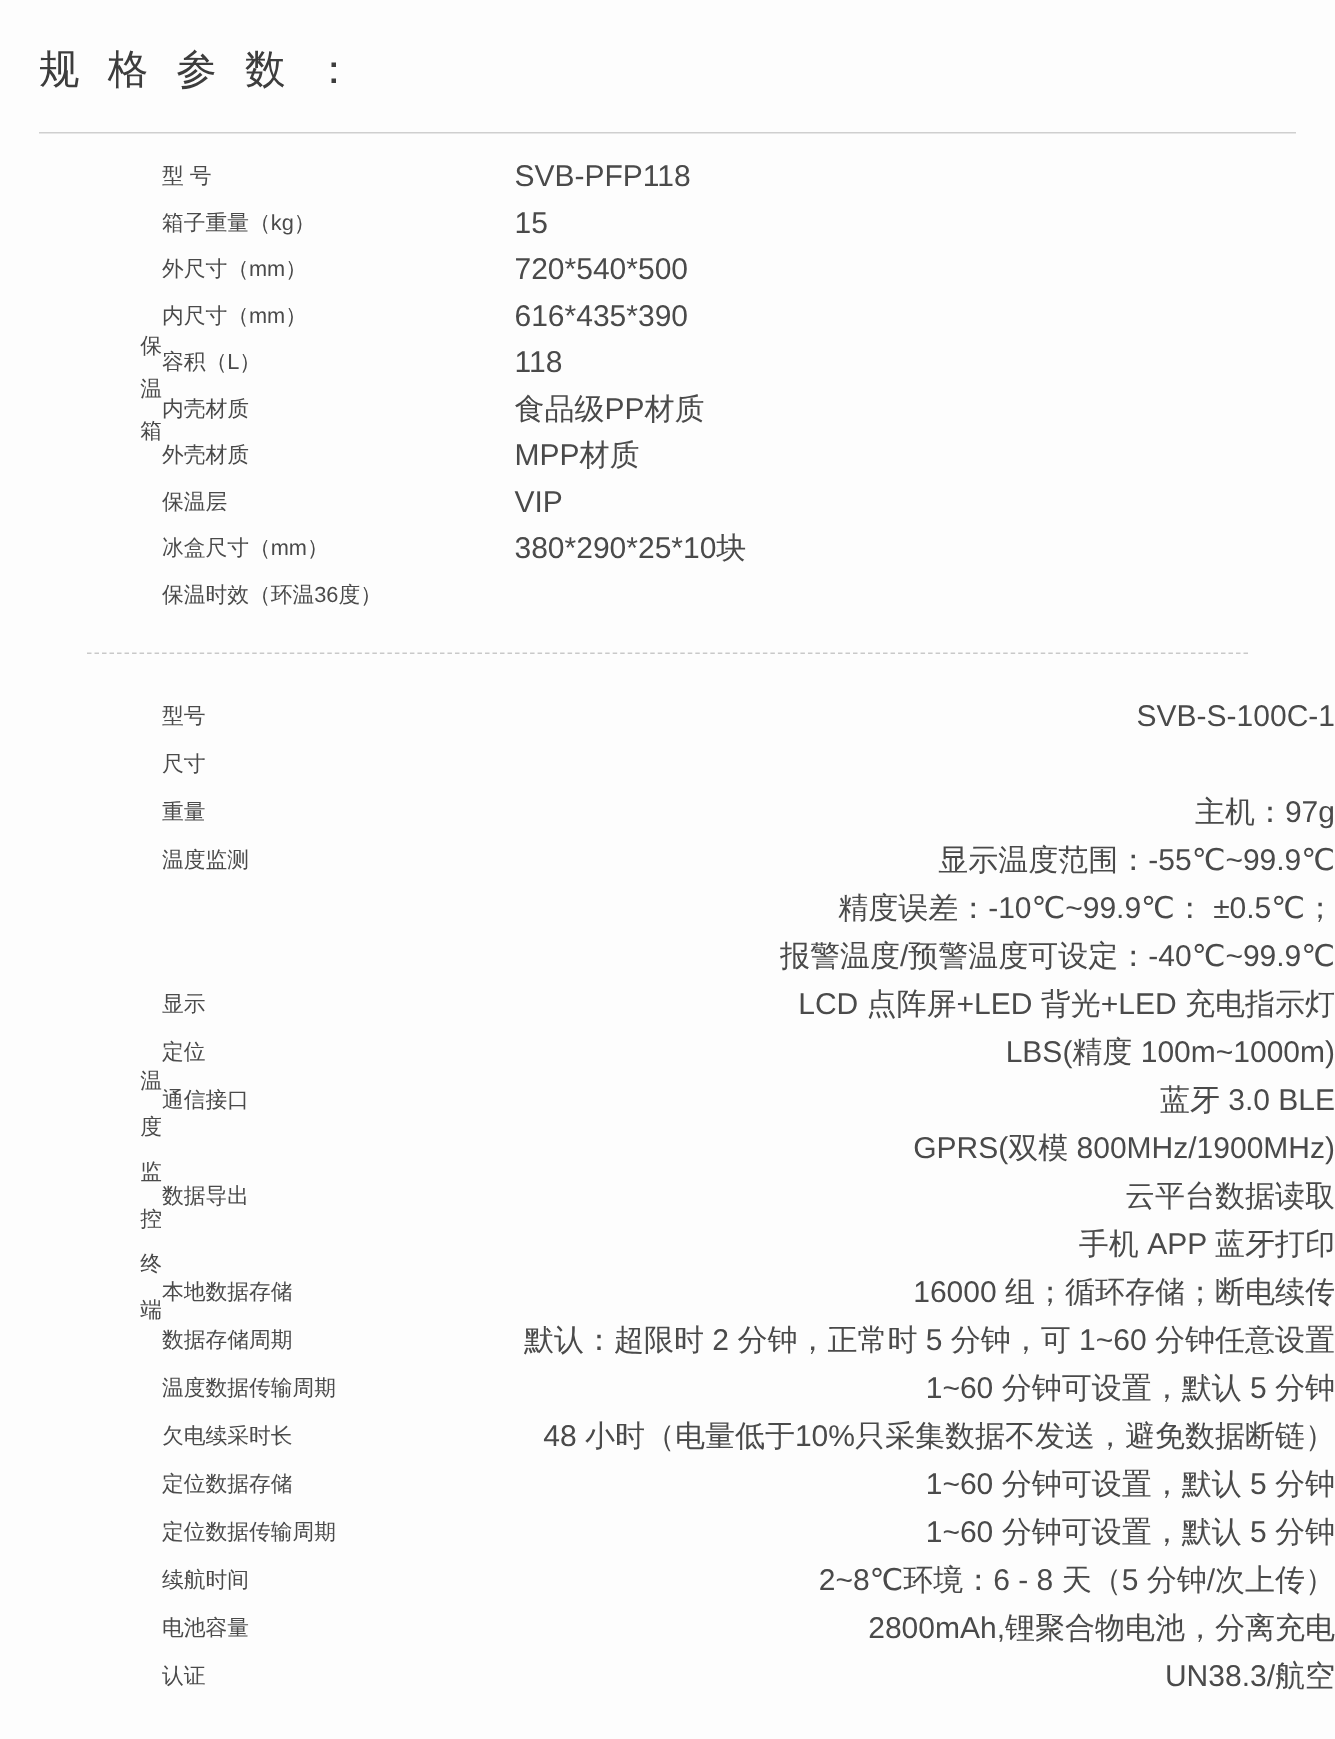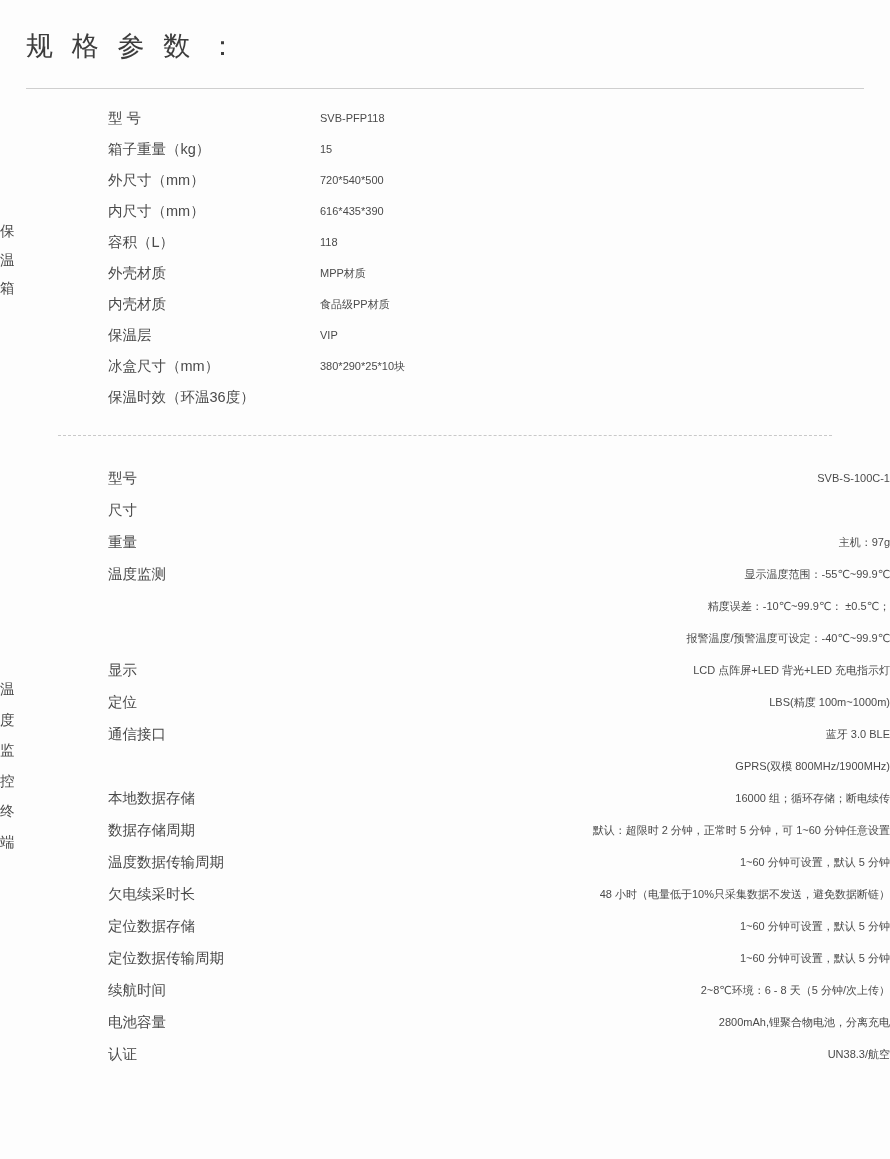--- a/index.html
+++ b/index.html
@@ -41,21 +41,21 @@
   .section-inner {
     display: flex;
     align-items: stretch;
   }
   .group-label {
     width: 108px;
     min-width: 108px;
     padding-top: 6px;
     display: flex;
     align-items: center;
-    justify-content: flex-start;
+    justify-content: flex-end;
   }
   .group-label span {
     display: block;
     width: 1em;
     font-size: 14.5px;
     line-height: 1.95;
     color: #4a4a4a;
     text-align: center;
     word-break: break-all;
   }
@@ -72,24 +72,25 @@
   .row .k {
     width: 200px;
     min-width: 200px;
     font-size: 14.5px;
     color: #4a4a4a;
     line-height: 31px;
     white-space: nowrap;
   }
   .row .v {
     flex: 1 1 auto;
-    font-size: 11px;
+    font-size: 20px;
     color: #4a4a4a;
     line-height: 31px;
     white-space: nowrap;
+    margin-left: 23px;
   }
   .v-lines > div {
     line-height: 32px;
   }
   .divider {
     margin: 10px 58px 8px 58px;
     border-top: 1px dashed #c9c9c9;
   }
   .sec2 .rows { padding-top: 18px; }
   .sec2 .row { min-height: 32px; }
@@ -126,26 +127,26 @@
         </div>
         <div class="row">
           <div class="k">内尺寸（mm）</div>
           <div class="v">616*435*390</div>
         </div>
         <div class="row">
           <div class="k">容积（L）</div>
           <div class="v">118</div>
         </div>
         <div class="row">
+          <div class="k">内壳材质</div>
+          <div class="v">食品级PP材质</div>
+        </div>
+        <div class="row">
           <div class="k">外壳材质</div>
           <div class="v">MPP材质</div>
-        </div>
-        <div class="row">
-          <div class="k">内壳材质</div>
-          <div class="v">食品级PP材质</div>
         </div>
         <div class="row">
           <div class="k">保温层</div>
           <div class="v">VIP</div>
         </div>
         <div class="row">
           <div class="k">冰盒尺寸（mm）</div>
           <div class="v">380*290*25*10块</div>
         </div>
         <div class="row">
@@ -196,20 +197,27 @@
         </div>
 
         <div class="row">
           <div class="k">通信接口</div>
           <div class="v v-lines">
             <div>蓝牙 3.0 BLE</div>
             <div>GPRS(双模 800MHz/1900MHz)</div>
           </div>
         </div>
 
+        <div class="row">
+          <div class="k">数据导出</div>
+          <div class="v v-lines">
+            <div>云平台数据读取</div>
+            <div>手机 APP 蓝牙打印</div>
+          </div>
+        </div>
 
         <div class="row">
           <div class="k">本地数据存储</div>
           <div class="v">16000 组；循环存储；断电续传</div>
         </div>
         <div class="row">
           <div class="k">数据存储周期</div>
           <div class="v">默认：超限时 2 分钟，正常时 5 分钟，可 1~60 分钟任意设置</div>
         </div>
         <div class="row">

